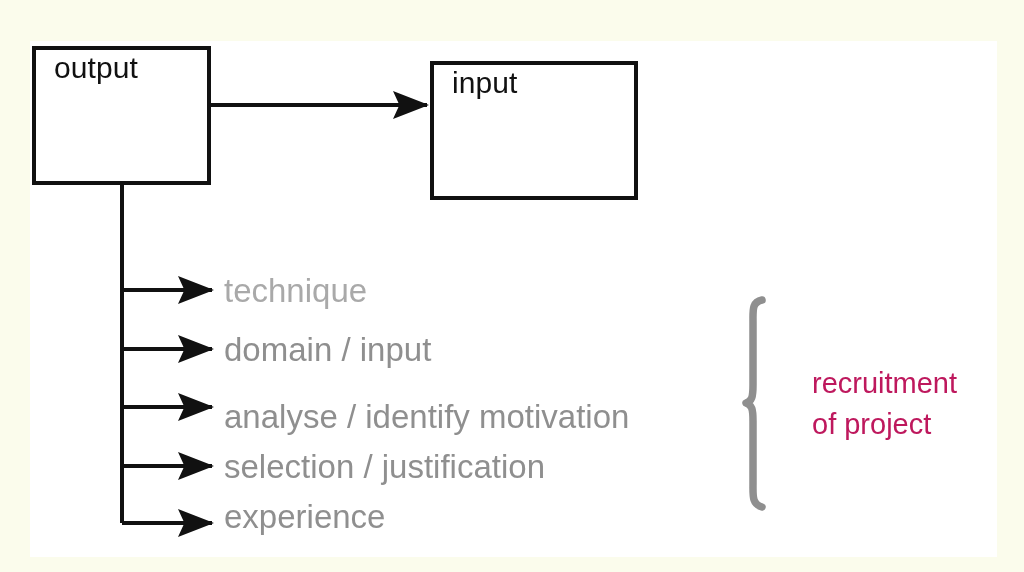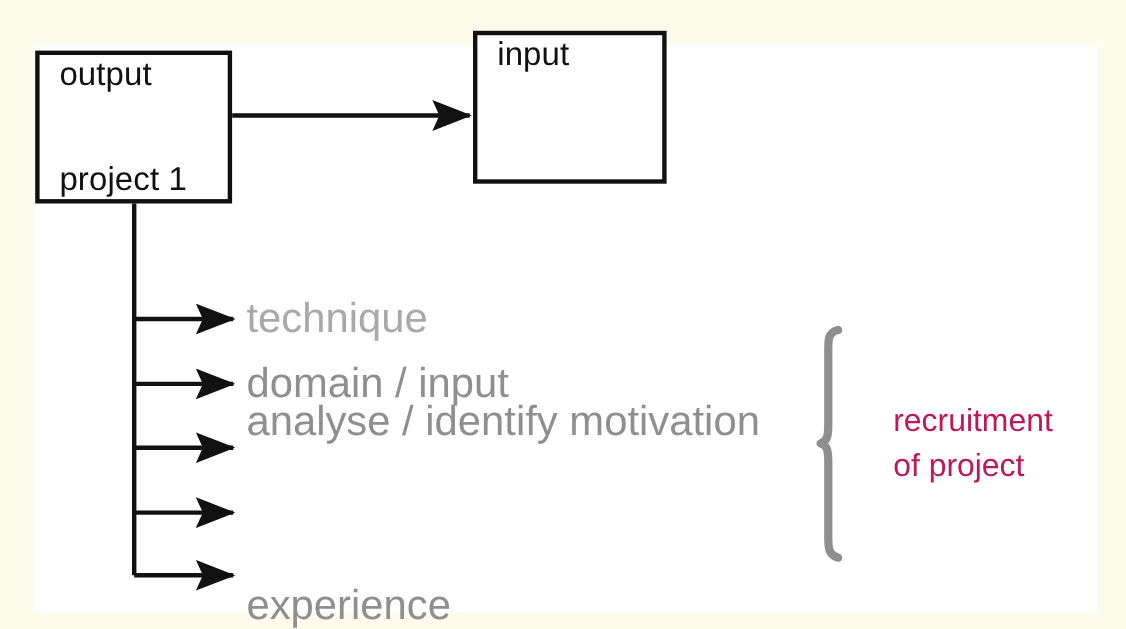--- a/index.html
+++ b/index.html
@@ -52,41 +52,41 @@
   }
 
   #box-output {
     left: 32px;
     top: 34px;
     width: 179px;
     height: 139px;
   }
   #box-input {
     left: 430px;
-    top: 16px;
-    width: 176px;
+    top: 49px;
+    width: 208px;
     height: 139px;
   }
 
   
   #wires {
     position: absolute;
     left: 0;
     top: 0;
     width: 1024px;
     height: 572px;
     pointer-events: none;
   }
 
   
   .branch-label {
     position: absolute;
     left: 224px;
     color: #8f8f8f;
-    font-size: 38px;
+    font-size: 33px;
     line-height: 1;
     white-space: nowrap;
     transform: translateY(-50%);
     text-align: right;
   }
   .branch-label.soft {
     color: #a9a9a9;
   }
 
   
@@ -131,30 +131,30 @@
              C 752 302, 753 310, 753 322
              L 753 385
              C 753 397, 752 401, 746 403
              C 752 405, 753 409, 753 421
              L 753 484
              C 753 496, 752 504, 762 507" fill="none" stroke="#8f8f8f" stroke-width="7.5" stroke-linecap="round" stroke-linejoin="round"></path>
   </svg>
 
   <div id="box-output" class="node-box">
     <span class="line">output</span>
-    <span class="line">project 1</span>
   </div>
 
   <div id="box-input" class="node-box">
     <span class="line">input</span>
   </div>
 
   <div class="branch-label soft" style="top:290px">technique</div>
   <div class="branch-label" style="top:349px">domain / input</div>
-  <div class="branch-label" style="top:383px">analyse / identify motivation</div>
-  <div class="branch-label" style="top:551px">experience</div>
+  <div class="branch-label" style="top:416px">analyse / identify motivation</div>
+  <div class="branch-label" style="top:466px">selection / justification</div>
+  <div class="branch-label" style="top:516px">experience</div>
 
   <div id="brace-label">
     <span class="line">recruitment</span>
     <span class="line">of project</span>
   </div>
 
 </div>
 
 </body></html>

